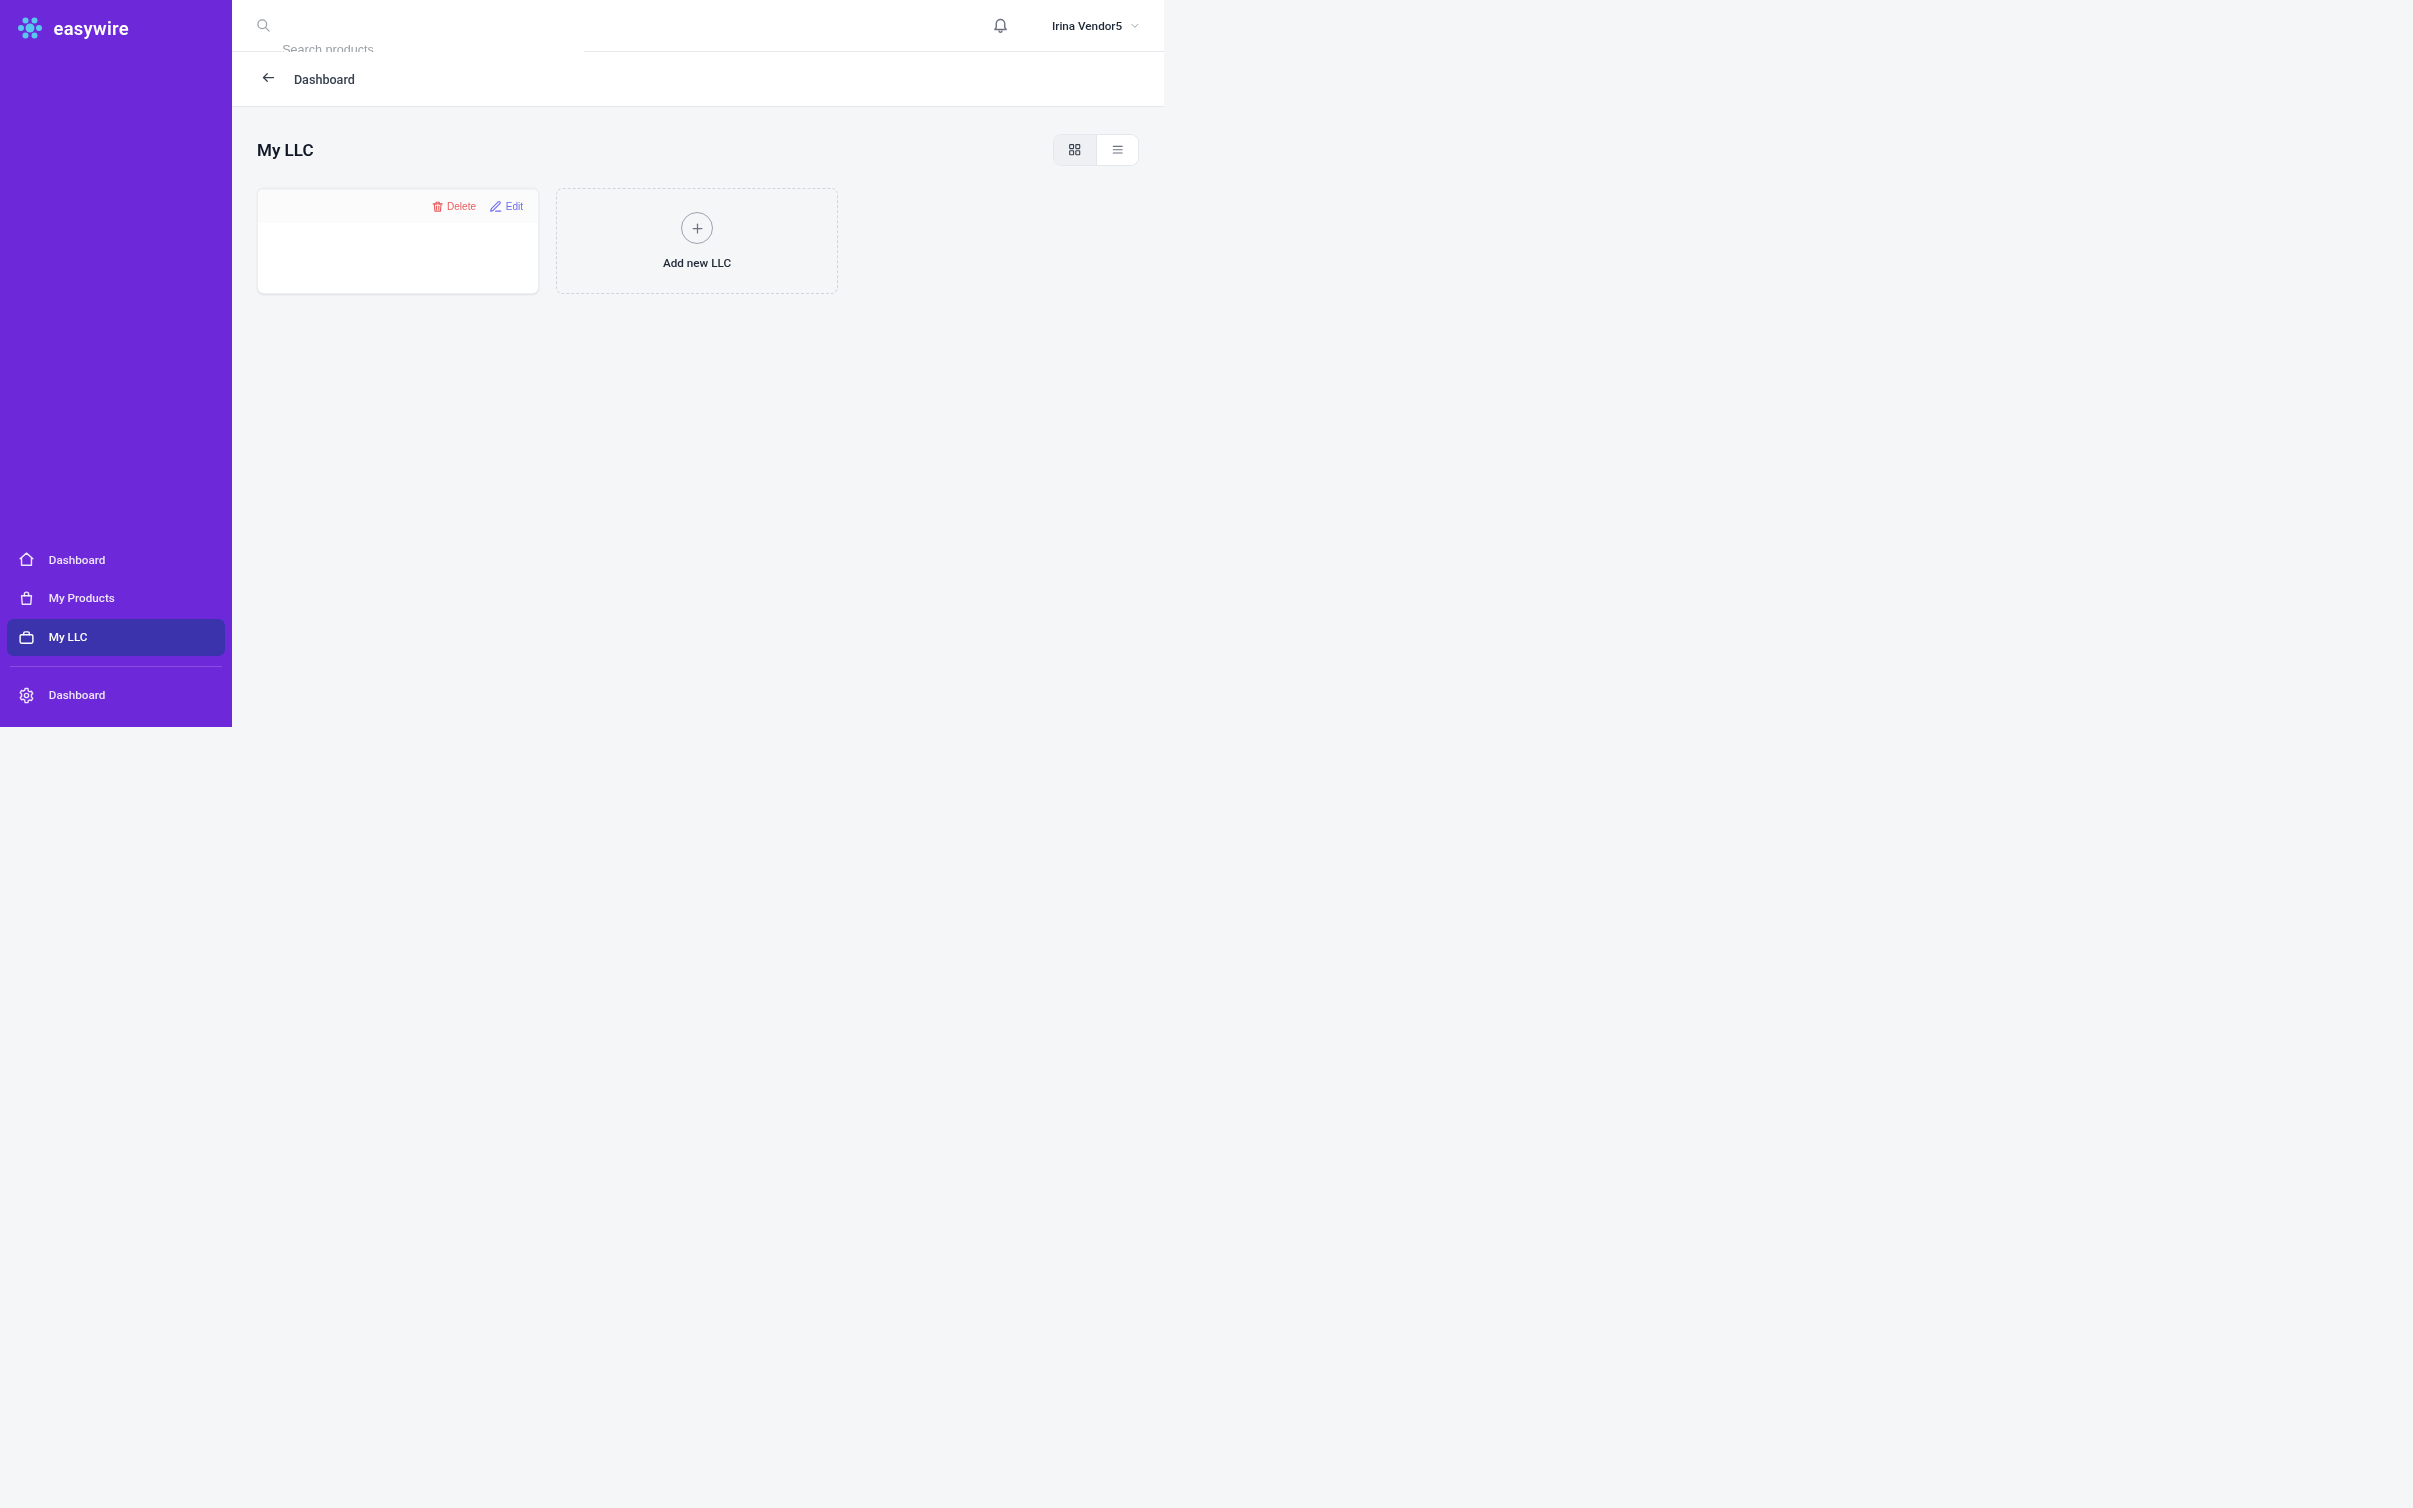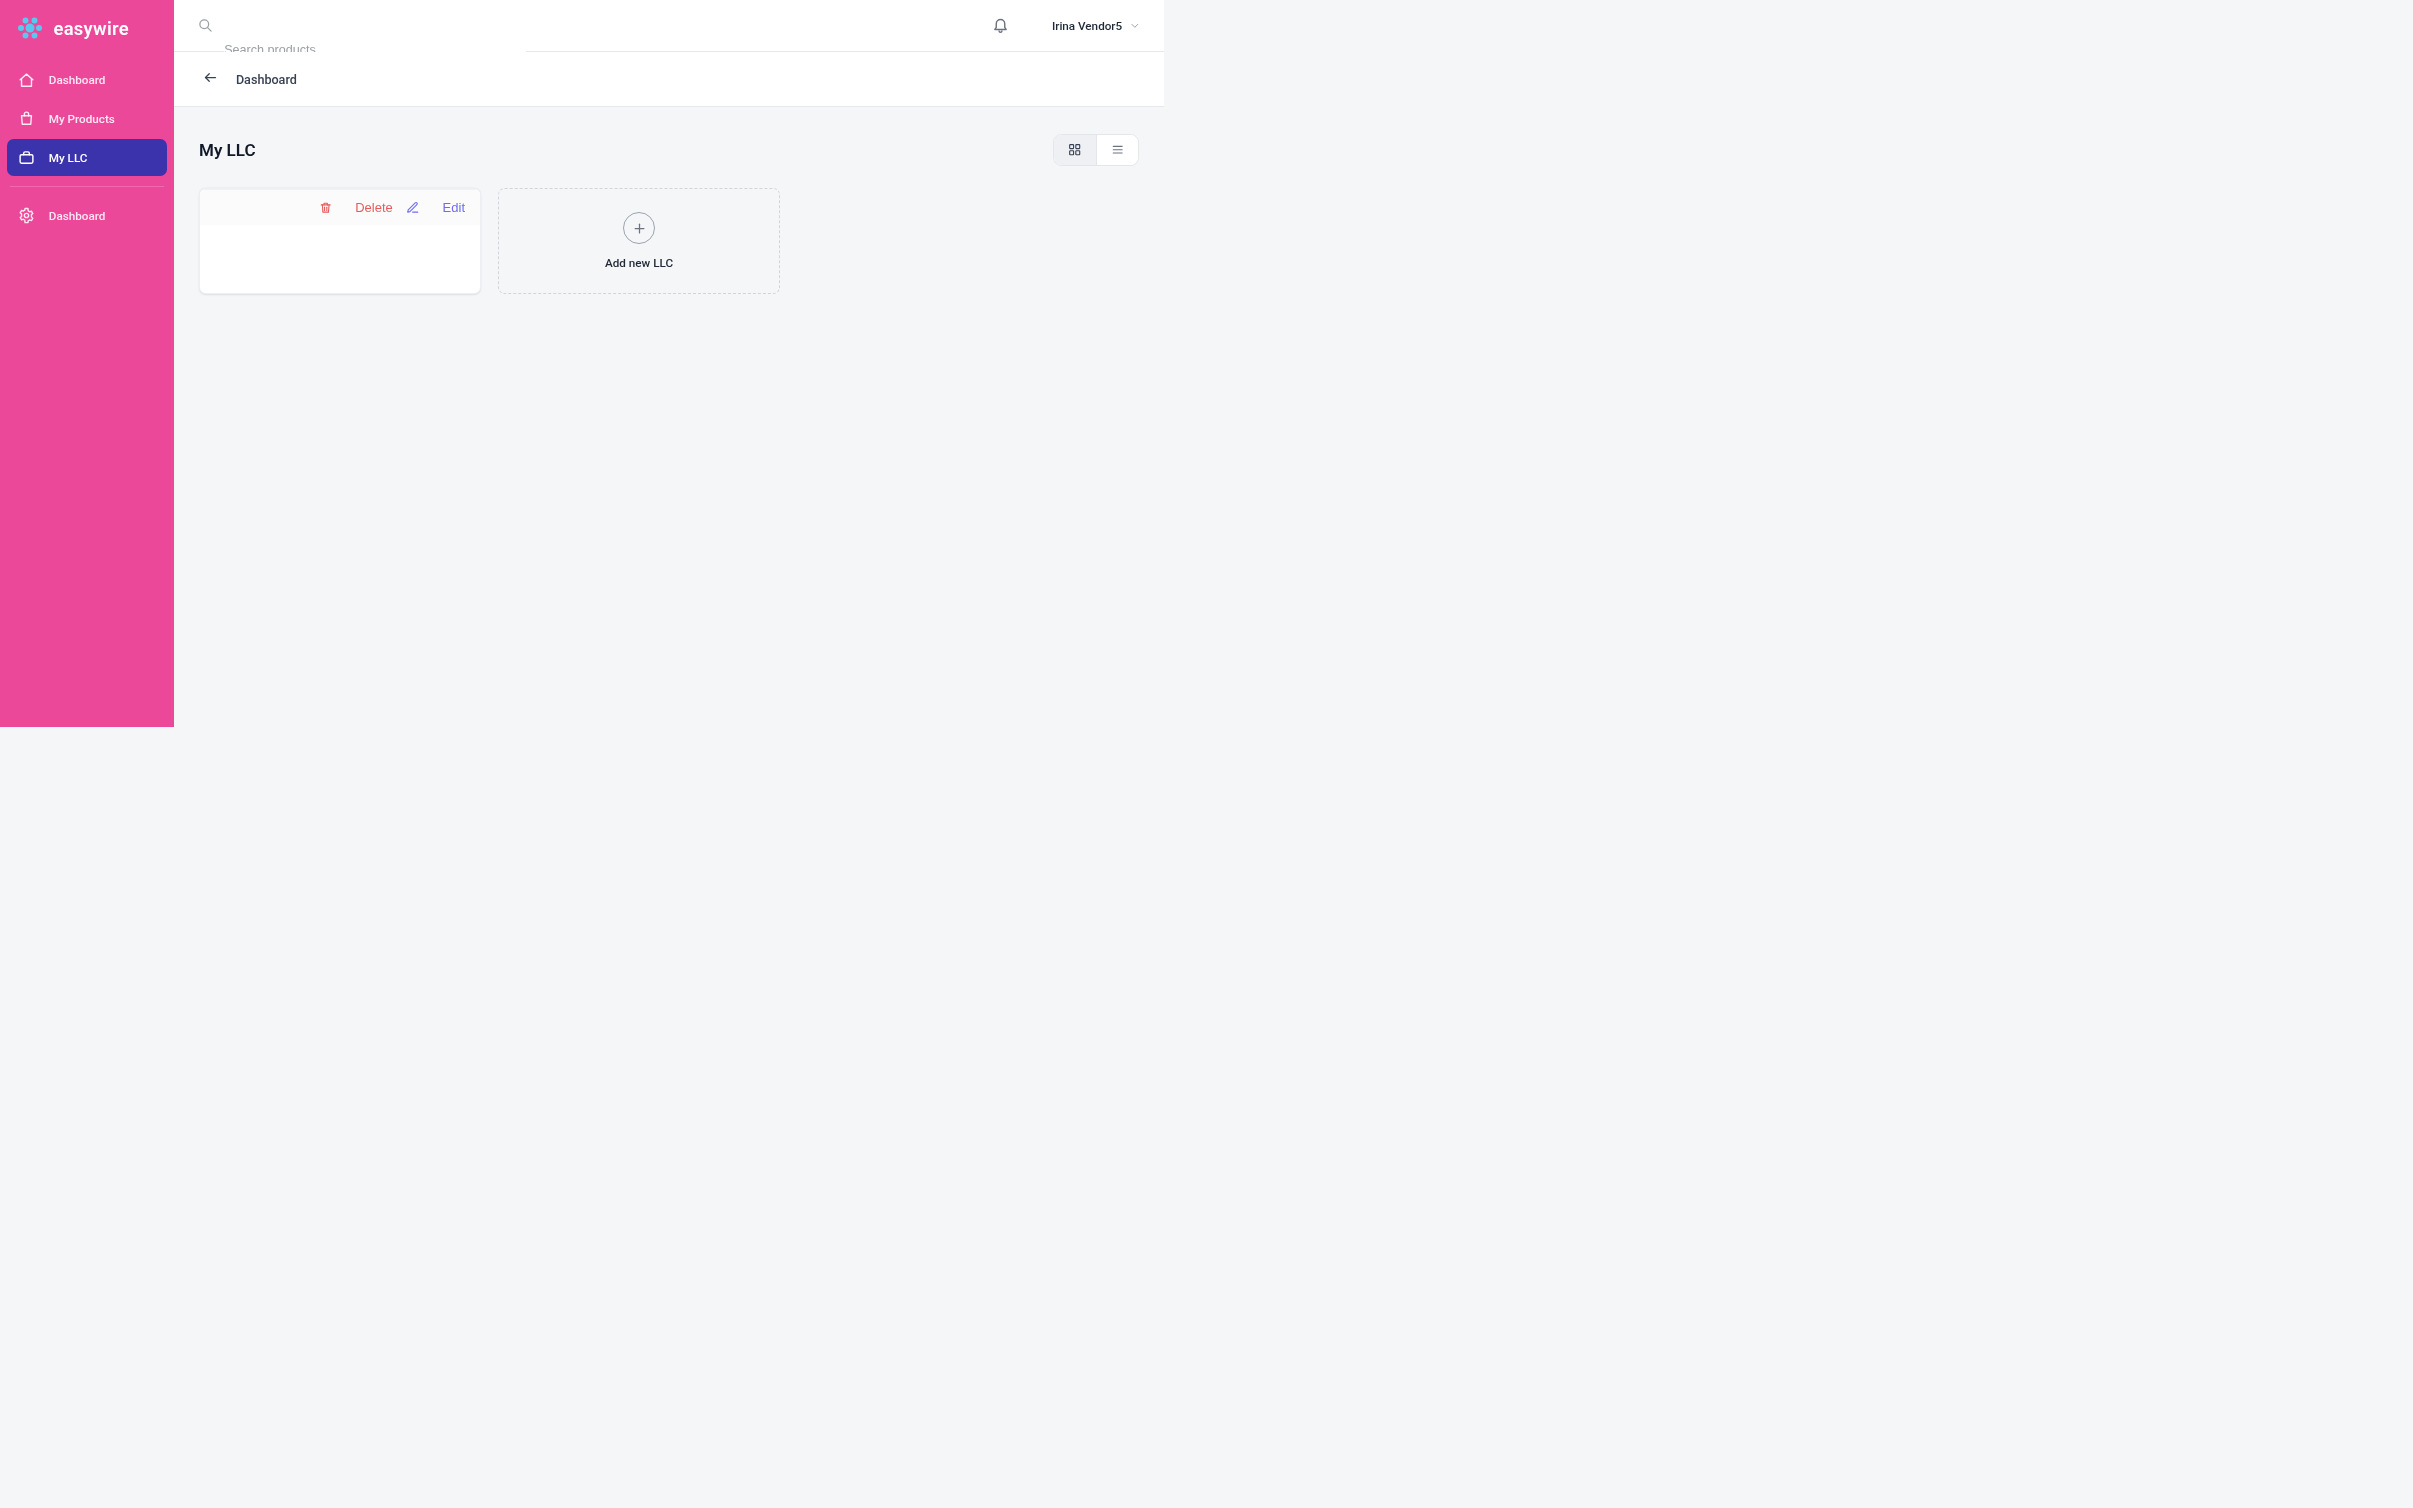--- a/index.html
+++ b/index.html
@@ -7,26 +7,27 @@
   font-family: -apple-system, BlinkMacSystemFont, "Segoe UI", Roboto, Helvetica, Arial, sans-serif;
   width: 1164px;
   height: 727px;
   overflow: hidden;
   display: flex;
   background: #f5f6f8;
 }
 
 
 .sidebar {
-  width: 174px;
-  background: #ec4899;
+  width: 232px;
+  background: #6d28d9;
   color: #fff;
   display: flex;
   flex-direction: column;
   padding: 13.4px 6.7px;
+  justify-content: space-between;
 }
 .logo {
   display: flex;
   align-items: center;
   gap: 8.4px;
   padding: 0 8.4px 18.4px 8.4px;
 }
 .logo-mark { width: 30px; height: 30px; color: #58c8ee; }
 .logo-text { font-size: 18.4px; font-weight: 600; letter-spacing: 0.3px; }
 .nav { display: flex; flex-direction: column; gap: 1.7px; }
@@ -103,22 +104,22 @@
 .llc-card-icon {
   width: 18.4px; height: 18.4px; color: #9ca3af; margin-top: 1.7px;
 }
 .llc-label { font-size: 10px; color: #9ca3af; font-weight: 500; margin-bottom: 3.4px; }
 .llc-name { font-size: 14.2px; font-weight: 600; color: #111827; }
 .llc-card-actions {
   display: flex; justify-content: flex-end; gap: 13.4px;
   padding: 10px 15px; border-top: 0.8px solid #f1f2f5; background: #fbfbfc;
 }
 .action-btn {
-  display: flex; align-items: center; gap: 23px;
-  background: none; border: none; cursor: pointer; font-size: 13px; font-weight: 500;
+  display: flex; align-items: center; gap: 3px;
+  background: none; border: none; cursor: pointer; font-size: 10px; font-weight: 500;
 }
 .action-delete { color: #e85c5c; }
 .action-edit { color: #6f6cf0; justify-content: flex-end; }
 .action-icon { width: 13.4px; height: 13.4px; }
 
 .add-card {
   width: 282px; height: 106px;
   border: 0.8px dashed #d1d5db; border-radius: 6.7px;
   display: flex; flex-direction: column; align-items: center; justify-content: center;
   gap: 11.7px; cursor: pointer; color: #4b5563; background: #f5f6f8;

